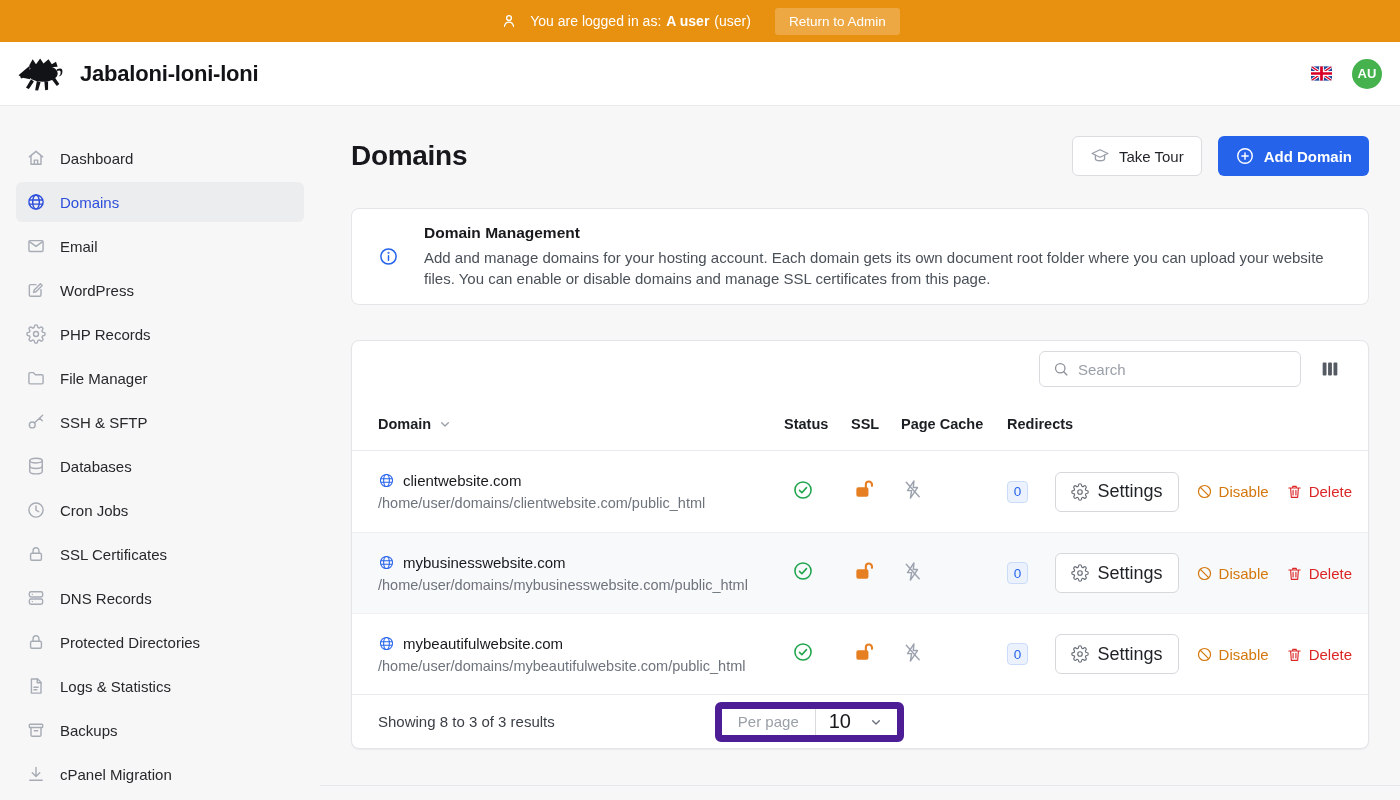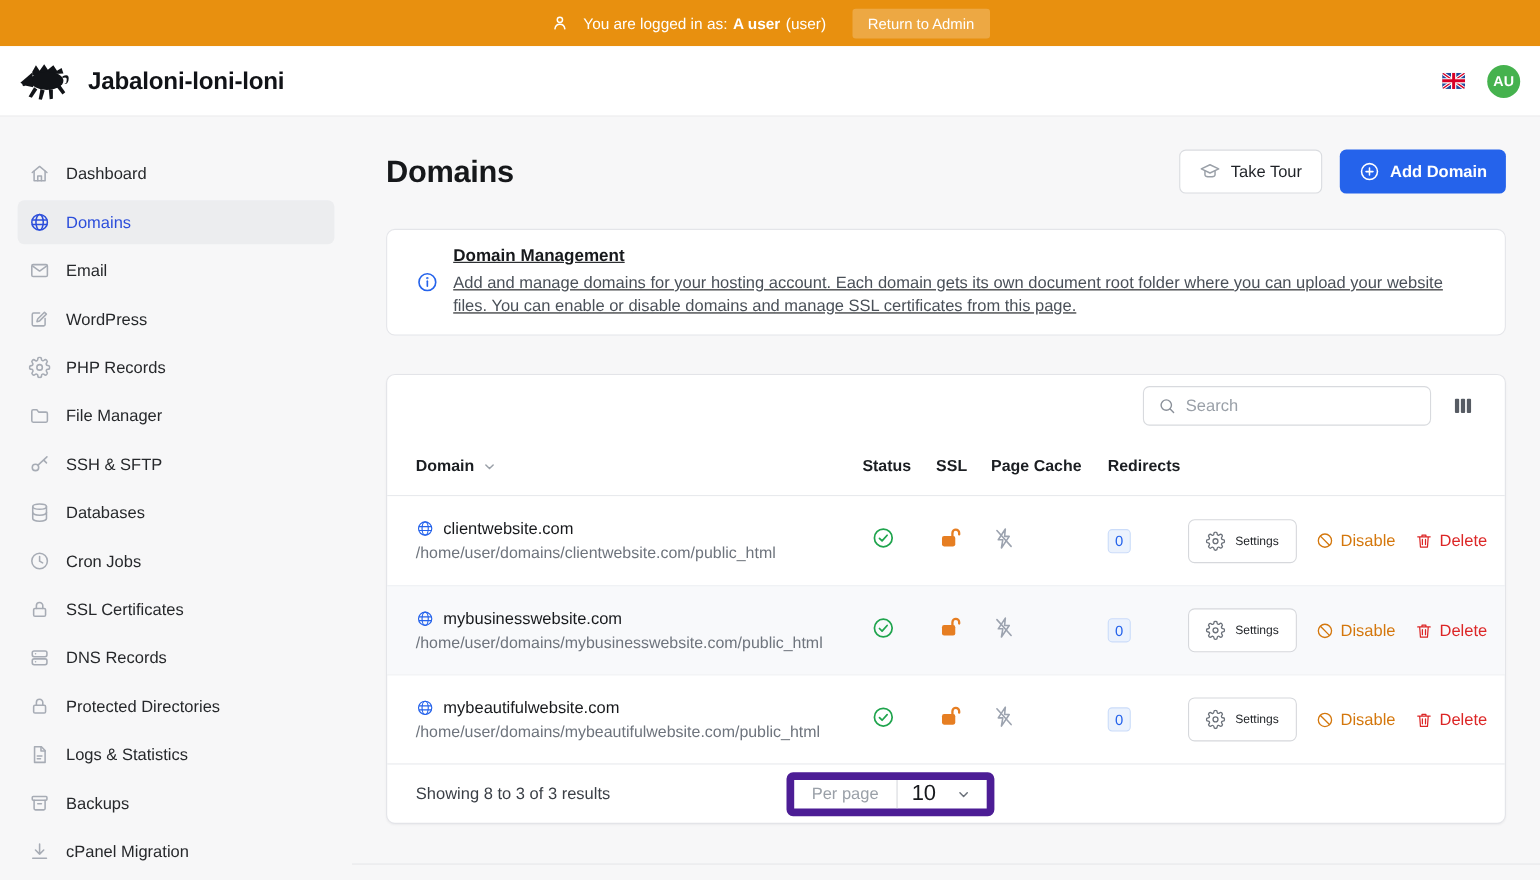--- a/index.html
+++ b/index.html
@@ -36,21 +36,21 @@
   
   .title-row { margin-top:30px; height:40px; display:flex; align-items:center; justify-content:space-between; }
   .page-title { font-size:28px; font-weight:700; color:#16181B; letter-spacing:-0.3px; }
   .title-actions { display:flex; gap:16px; }
   .btn-tour { height:40px; background:#fff; border:1px solid #DADCE0; border-radius:6px; padding:0 17px; display:flex; align-items:center; gap:9px; font-size:15px; color:#1F2227; }
   .btn-tour svg { width:20px; height:20px; stroke:#9AA0A8; fill:none; stroke-width:1.6; stroke-linecap:round; stroke-linejoin:round; }
   .btn-add { height:40px; background:#2563EB; border-radius:6px; padding:0 17px; display:flex; align-items:center; gap:9px; font-size:15px; color:#fff; font-weight:700; }
   .btn-add svg { width:20px; height:20px; stroke:#fff; fill:none; stroke-width:1.7; stroke-linecap:round; stroke-linejoin:round; }
 
   
-  .info-card { margin-top:32px; background:#fff; border:1px solid #E4E5E9; border-radius:8px; padding:15px 30px 15px 26px; display:flex; align-items:center; gap:13px;text-decoration:underline; }
+  .info-card { margin-top:32px; background:#fff; border:1px solid #E4E5E9; border-radius:8px; padding:15px 30px 15px 26px; display:flex; align-items:center; gap:25px; }
   .info-card .i-info { width:21px; height:21px; flex:none; stroke:#2563EB; fill:none; stroke-width:1.7; stroke-linecap:round; }
   .info-title { font-size:15.5px; font-weight:700; color:#17191C; margin-bottom:5px; }
   .info-desc { font-size:15px; color:#4A5058; line-height:21px; }
 
   
   .table-card { margin-top:35px; background:#fff; border:1px solid #E3E4E8; border-radius:8px; box-shadow:0 1px 2px rgba(16,24,40,.05); }
   .toolbar { padding:10px 27px 10px 26px; display:flex; align-items:center; justify-content:flex-end; }
   .search-box { width:262px; height:36px; border:1px solid #D8DADE; border-radius:6px; display:flex; align-items:center; gap:8px; padding:0 12px; background:#fff; }
   .search-box svg { width:18px; height:18px; flex:none; stroke:#8A9099; fill:none; stroke-width:1.7; stroke-linecap:round; }
   .search-box input { border:none; outline:none; flex:1; font-size:15px; font-family:inherit; color:#17191C; min-width:0; }
@@ -68,21 +68,21 @@
   .trow.alt { background:#F8F9FB; }
   .dname-row { display:flex; align-items:center; gap:8px; }
   .dname-row svg { width:17px; height:17px; flex:none; stroke:#2563EB; fill:none; stroke-width:1.5; }
   .dname { font-size:15px; color:#17191C; }
   .dpath { font-size:14.5px; color:#6E747D; margin-top:6px; }
   .cell svg.i-status { width:22px; height:22px; stroke:#1FA44D; fill:none; stroke-width:1.7; stroke-linecap:round; stroke-linejoin:round; margin-left:8px; }
   .cell svg.i-lock { width:23px; height:23px; margin-left:2px; }
   .cell svg.i-bolt { width:23px; height:23px; stroke:#9CA3AF; fill:none; stroke-width:1.5; stroke-linejoin:round; }
   .badge { display:inline-flex; min-width:21px; height:22px; align-items:center; justify-content:center; padding:0 5px; background:#EBF2FD; border:1px solid #CBDCF9; border-radius:4px; color:#2563EB; font-size:13.5px; }
   .actions { display:flex; justify-content:flex-end; align-items:center; gap:17px; }
-  .btn-settings { height:40px; background:#fff; border:1px solid #D6D8DC; border-radius:6px; padding:0 15px; display:flex; align-items:center; gap:9px; font-size:11px; color:#1E2125; }
+  .btn-settings { height:40px; background:#fff; border:1px solid #D6D8DC; border-radius:6px; padding:0 15px; display:flex; align-items:center; gap:9px; font-size:18px; color:#1E2125; }
   .btn-settings svg { width:18px; height:18px; stroke:#6A7079; fill:none; stroke-width:1.6; stroke-linecap:round; stroke-linejoin:round; }
   .link-act { display:flex; align-items:flex-end; gap:6px; font-size:15px; font-weight:500; }
   .link-disable { color:#D4770C; }
   .link-disable svg { width:17px; height:17px; stroke:#D4770C; fill:none; stroke-width:1.7; stroke-linecap:round; }
   .link-delete { color:#DC2626; }
   .link-delete svg { width:17px; height:17px; stroke:#DC2626; fill:none; stroke-width:1.6; stroke-linecap:round; stroke-linejoin:round; }
 
   .tfoot { border-top:1px solid #E8EAED; height:54px; display:flex; align-items:center; justify-content:space-between; padding:0 26px; }
   .showing { font-size:15px; color:#3A3F46; }
   .perpage { display:flex; height:40px; border:7px solid #4c1d95; border-radius:6px; overflow:hidden; background:#fff; margin-right:438px; }

